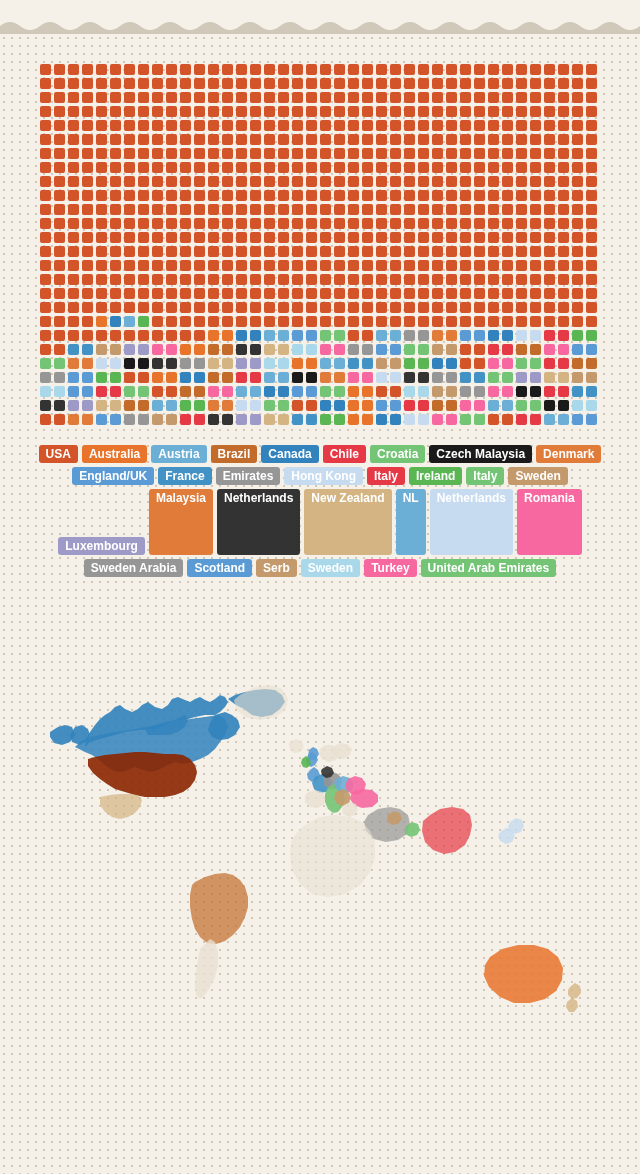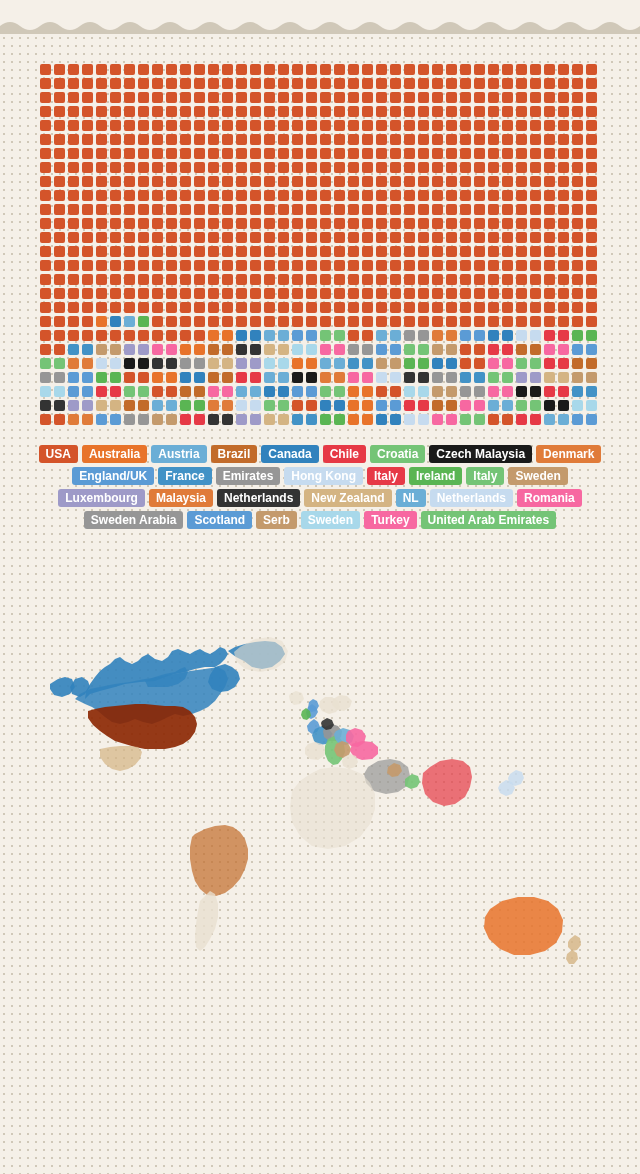--- a/index.html
+++ b/index.html
@@ -1151,21 +1151,21 @@
       <span class="legend-item" style="background-color: rgb(26, 26, 26);">Czech Malaysia</span>
       <span class="legend-item" style="background-color: rgb(224, 123, 57);">Denmark</span>
       <span class="legend-item" style="background-color: rgb(91, 155, 213);">England/UK</span>
       <span class="legend-item" style="background-color: rgb(66, 146, 198);">France</span>
       <span class="legend-item" style="background-color: rgb(150, 150, 150);">Emirates</span>
       <span class="legend-item" style="background-color: rgb(198, 219, 239);">Hong Kong</span>
       <span class="legend-item" style="background-color: rgb(230, 57, 70);">Italy</span>
       <span class="legend-item" style="background-color: rgb(90, 181, 83);">Ireland</span>
       <span class="legend-item" style="background-color: rgb(116, 196, 118);">Italy</span>
       <span class="legend-item" style="background-color: rgb(196, 154, 108);">Sweden</span>
-      <span class="legend-item" style="background-color: rgb(158, 154, 200);">Luxembourg</span>
+      <span class="legend-item" style="background-color: rgb(158, 154, 200); margin-top: 48px;">Luxembourg</span>
       <span class="legend-item" style="background-color: rgb(224, 123, 57);">Malaysia</span>
       <span class="legend-item" style="background-color: rgb(51, 51, 51);">Netherlands</span>
       <span class="legend-item" style="background-color: rgb(212, 180, 131);">New Zealand</span>
       <span class="legend-item" style="background-color: rgb(107, 174, 214);">NL</span>
       <span class="legend-item" style="background-color: rgb(198, 219, 239);">Netherlands</span>
       <span class="legend-item" style="background-color: rgb(247, 104, 161);">Romania</span>
       <span class="legend-item" style="background-color: rgb(150, 150, 150);">Sweden Arabia</span>
       <span class="legend-item" style="background-color: rgb(91, 155, 213);">Scotland</span>
       <span class="legend-item" style="background-color: rgb(196, 154, 108);">Serb</span>
       <span class="legend-item" style="background-color: rgb(168, 216, 234);">Sweden</span>

